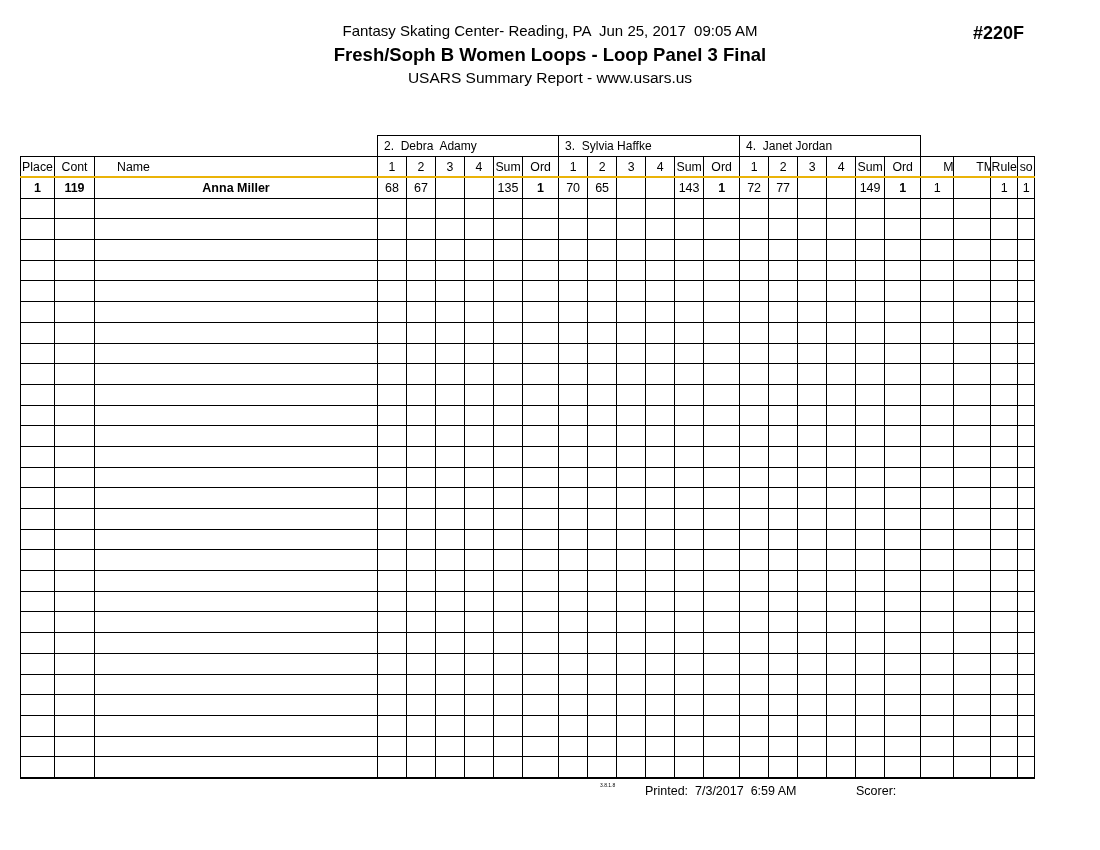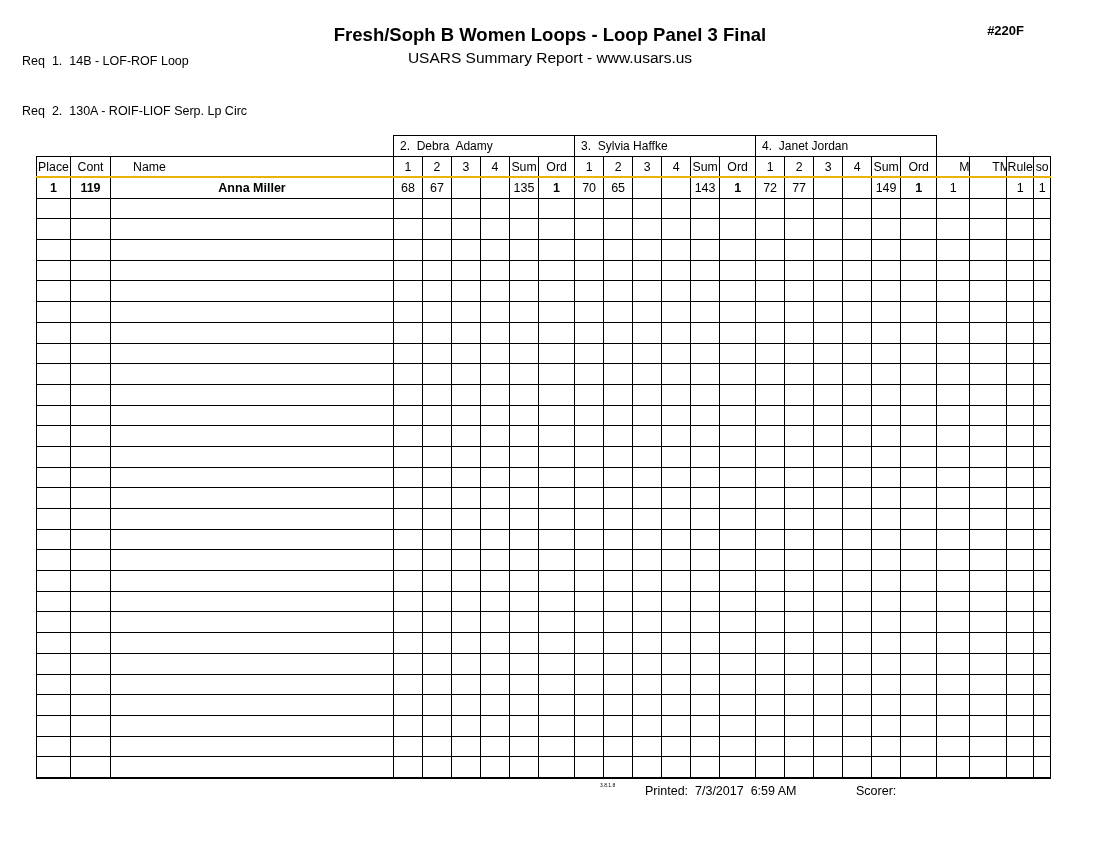--- a/index.html
+++ b/index.html
@@ -12,24 +12,24 @@
   
   .req{position:absolute;left:22px;top:20px;font-size:12.5px;line-height:16.5px;white-space:pre;}
 
   
   .titles{position:absolute;left:0;right:0;top:21px;text-align:center;}
   .t1{font-size:17.5px;font-weight:bold;line-height:20px;}
   .t2{font-size:15px;line-height:20px;white-space:pre;}
   .t3{font-size:18.5px;font-weight:bold;line-height:23px;margin-top:2px;}
   .t4{font-size:15.5px;line-height:21px;margin-top:1px;}
 
-  .evnum{position:absolute;top:23px;right:76px;font-size:13px;font-weight:bold;}
+  .evnum{position:absolute;top:23px;right:76px;font-size:18px;font-weight:bold;}
 
   
-  table.grid{position:absolute;left:20px;top:135px;border-collapse:collapse;table-layout:fixed;width:1014px;margin-left:16px;}
+  table.grid{position:absolute;left:20px;top:135px;border-collapse:collapse;table-layout:fixed;width:1014px;}
   table.grid td{
     border:1px solid #000;padding:0;font-size:12.5px;height:19.7px;
     overflow:hidden;vertical-align:middle;text-align:center;
   }
   tr.band td{border:none;height:20px;}
   tr.band td.jband{border:1px solid #000;text-align:left;padding-left:6px;font-size:12px;white-space:pre;}
   tr.hdr td{height:19px;border-bottom:2px solid #eab308;font-size:12.3px;}
   tr.hdr td.nl{text-align:left;padding-left:22px;}
   td.l{text-align:left;padding-left:4px;}
   td.nl{text-align:left;padding-left:6px;}
@@ -42,26 +42,23 @@
   .footer{position:absolute;left:0;top:781px;width:934px;height:24px;}
   .ver{position:absolute;left:600px;top:1px;font-size:5px;line-height:6px;}
   .printed{position:absolute;left:645px;top:3px;font-size:12.5px;white-space:pre;}
   .scorer{position:absolute;left:856px;top:3px;font-size:12.5px;}
 </style>
 </head>
 <body>
 
 <div class="sheet">
 
-  <div class="req">
-    <div>Req  1.  14B - LOF-ROF Loop</div>
-    <div>Req  2.  130A - ROIF-LIOF Serp. Lp Circ</div>
-  </div>
 
   <div class="titles">
+    <div class="t2">Fantasy Skating Center- Reading, PA  Jun 25, 2017  09:05 AM</div>
     <div class="t3">Fresh/Soph B Women Loops - Loop Panel 3 Final</div>
     <div class="t4">USARS Summary Report - www.usars.us</div>
   </div>
 
   <div class="evnum">#220F</div>
 
   <table class="grid">
     <colgroup id="grid-cols">
         <col style="width: 34px;">
         <col style="width: 40px;">

